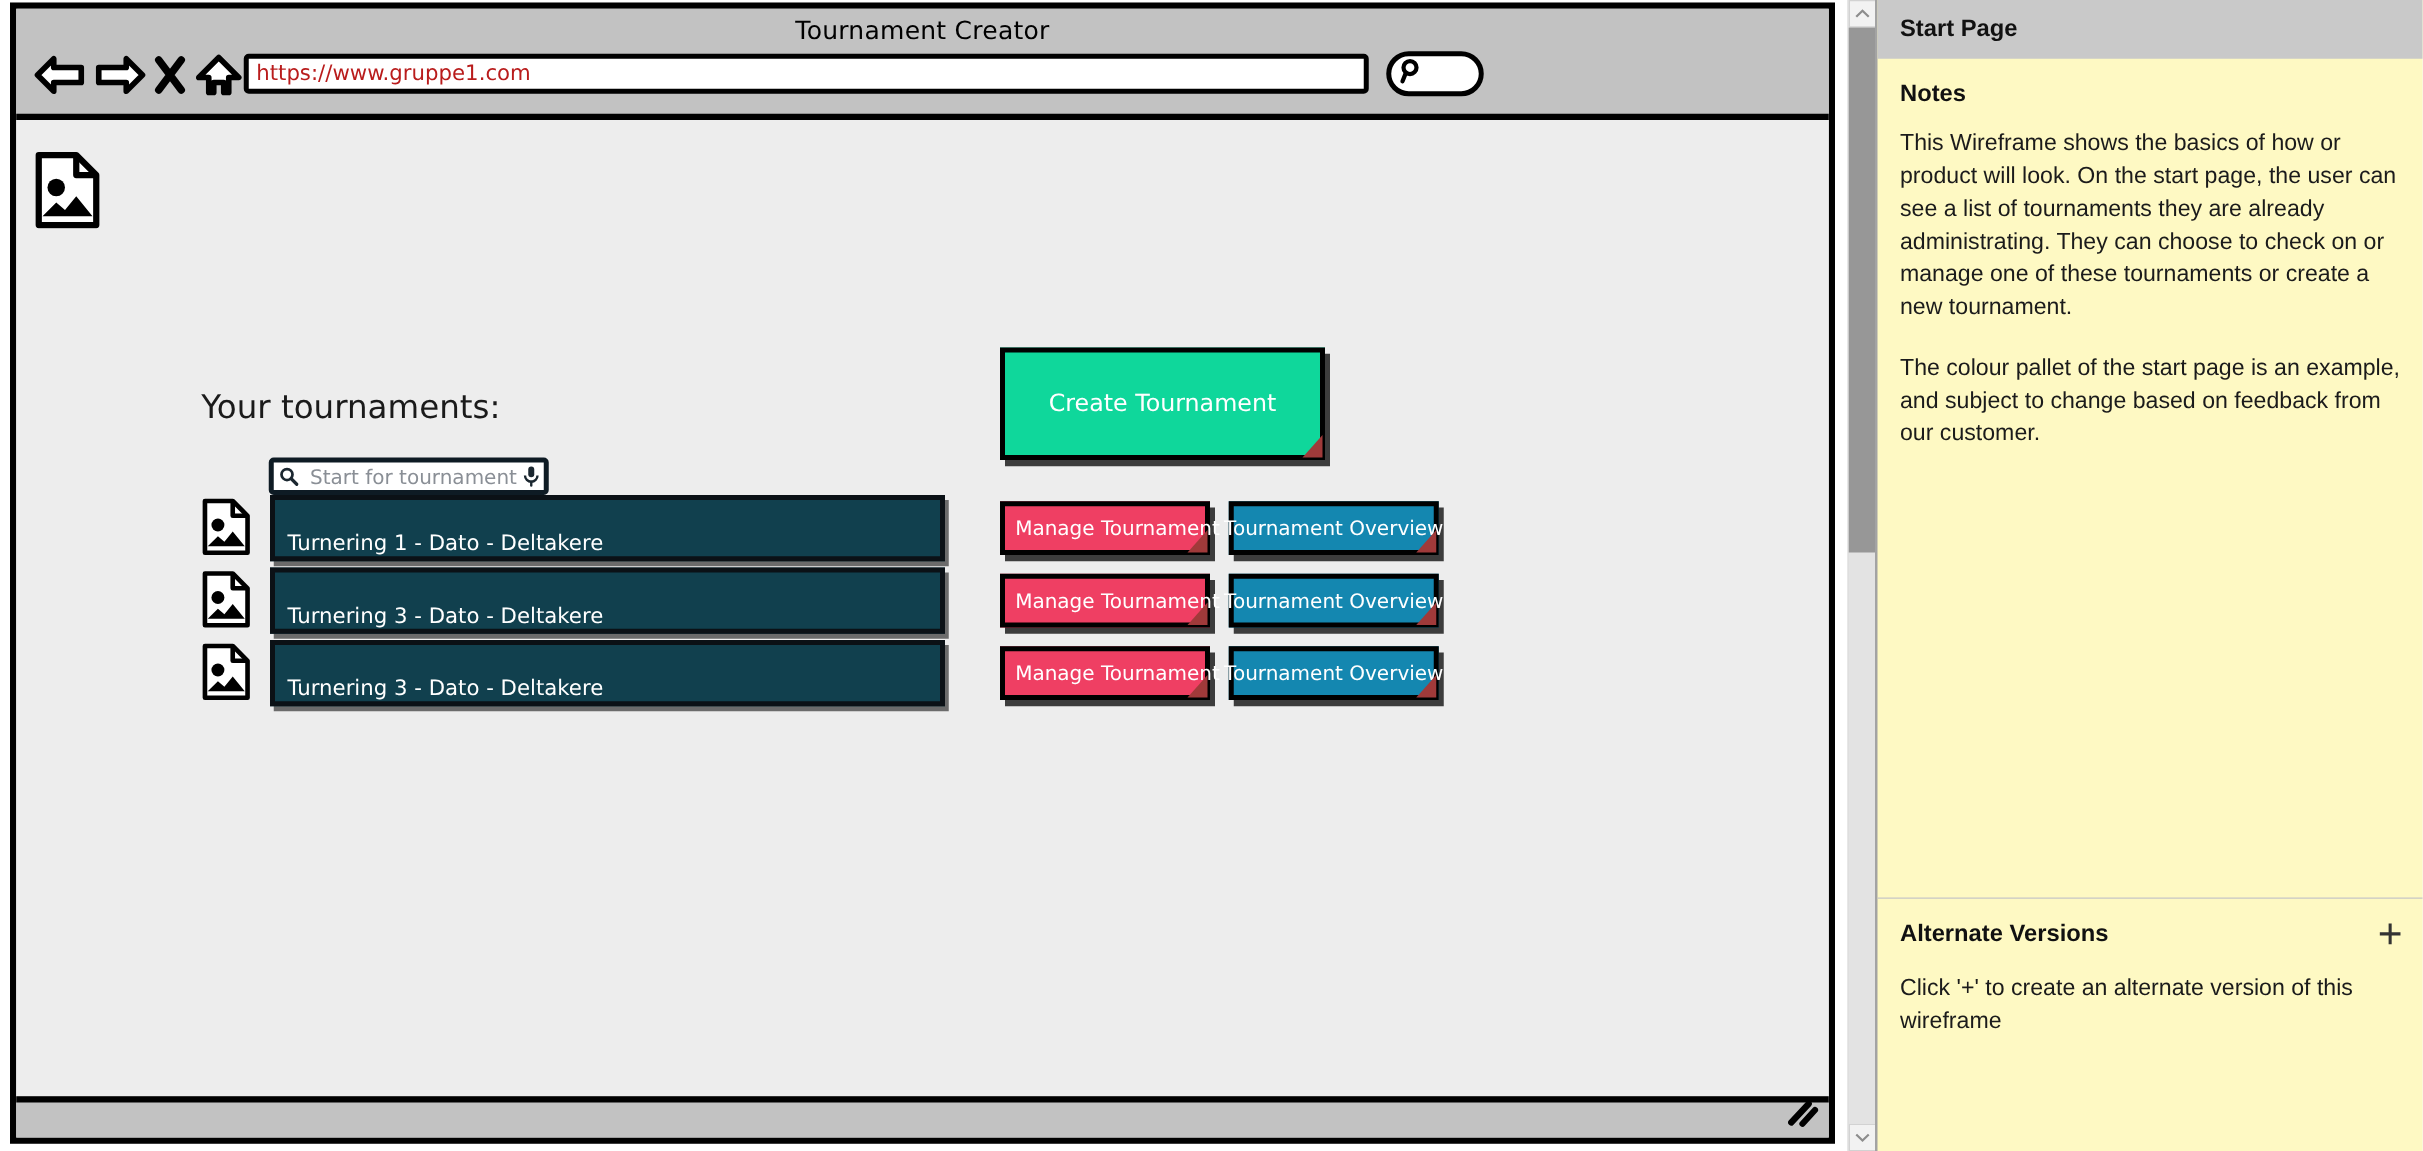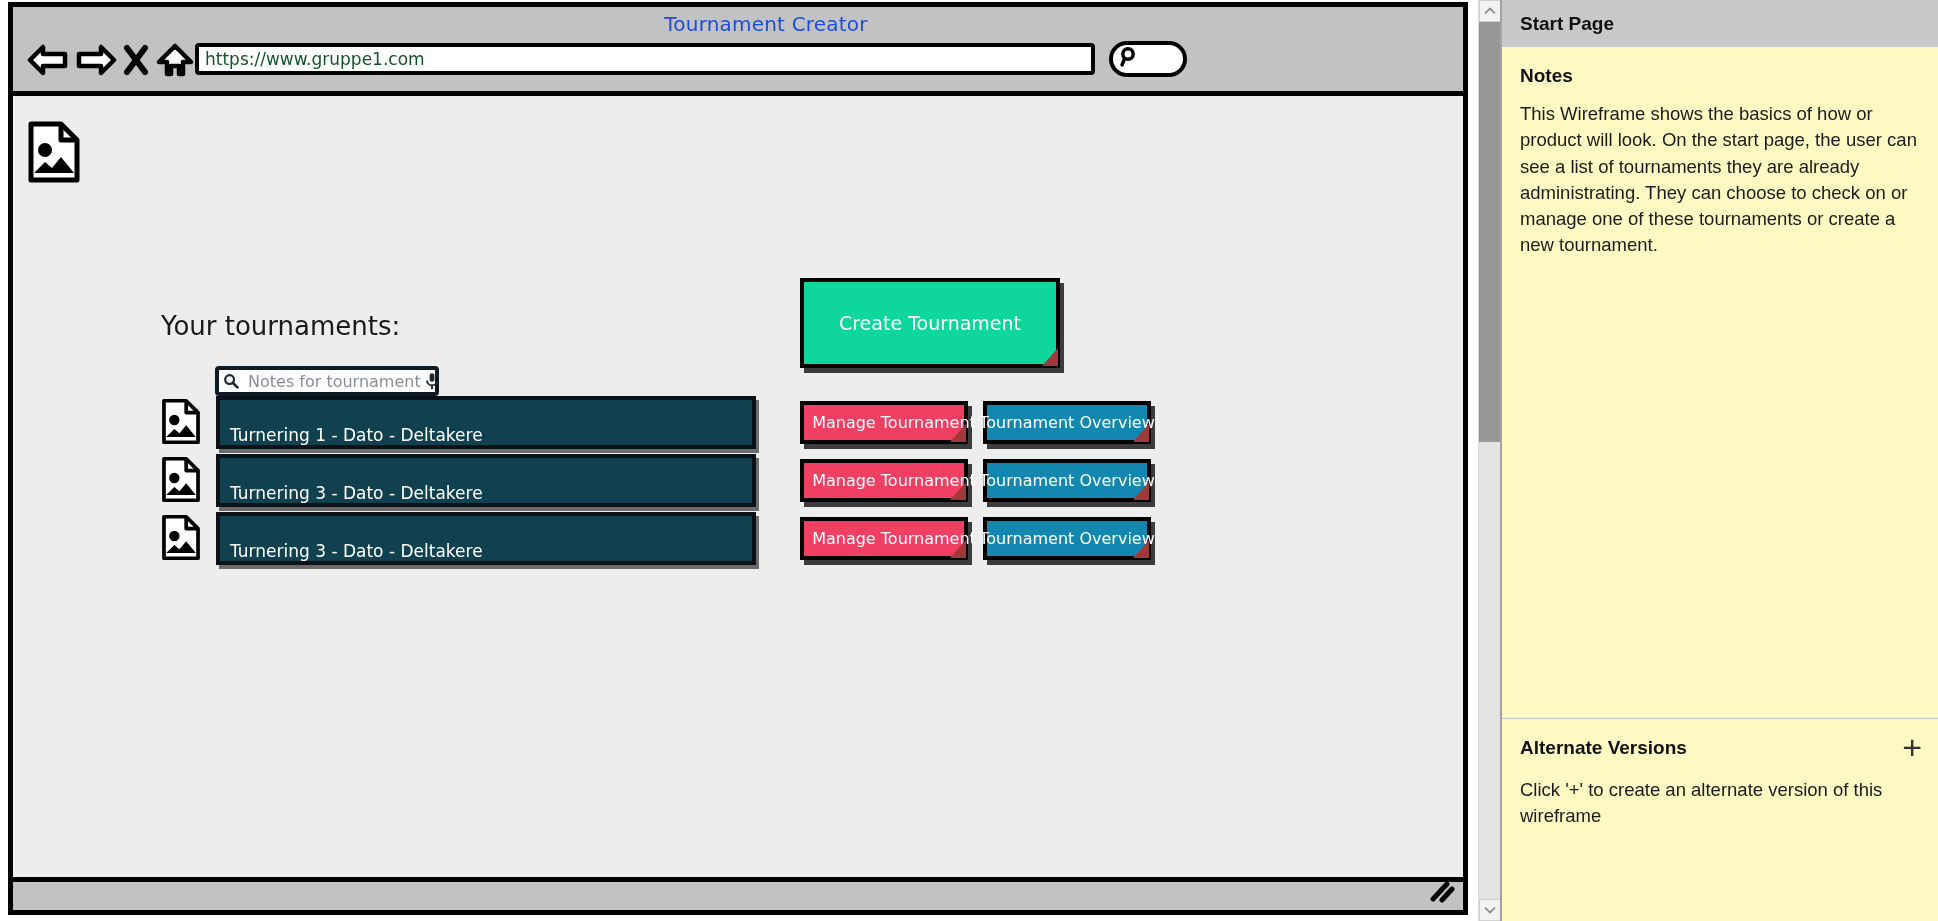--- a/index.html
+++ b/index.html
@@ -25,43 +25,42 @@
   
   #browser-chrome{
     position:absolute;left:0;top:0;width:100%;height:89px;
     background:#c2c2c2;
     border-bottom:5px solid #000;
     box-sizing:border-box;
   }
   #window-title{
     position:absolute;left:0;top:5px;width:100%;
     text-align:center;
-    font-size:20px;color:#1d4ed8;
+    font-size:20px;color:#000000;
     letter-spacing:.2px;
     font-family:"DejaVu Sans",sans-serif;
-    margin-left:28px;
   }
   #nav-row{
     position:absolute;left:0;top:30px;width:100%;height:52px;
   }
   .nav-icon{
     position:absolute;top:5px;
   }
   #back-icon{left:14px;}
   #forward-icon{left:62px;}
   #stop-icon{left:110px;}
   #home-icon{left:142px;}
   #url-bar{
     position:absolute;left:182px;top:6px;width:900px;height:32px;
     background:#fff;border:4px solid #000;border-radius:4px;
     box-sizing:border-box;
     display:flex;align-items:center;
   }
   #url-text{
-    padding-left:6px;font-size:17px;color:#14532d;
+    padding-left:6px;font-size:17px;color:#b91c1c;
     font-family:"DejaVu Sans",sans-serif;
     white-space:nowrap;
   }
   #chrome-search{
     position:absolute;left:1096px;top:4px;width:78px;height:36px;
     background:#fff;border:4px solid #000;border-radius:19px;
     box-sizing:border-box;
     display:flex;align-items:center;
   }
   #chrome-search-icon{margin-left:6px;}
@@ -253,21 +252,21 @@
 
       <div id="tournaments-heading">Your tournaments:</div>
 
       <div id="search-box">
         <span class="srch-ic">
           <svg width="16" height="16" viewBox="0 0 16 16">
             <circle cx="6.6" cy="6.6" r="4.4" fill="none" stroke="#1b2730" stroke-width="2.2"></circle>
             <path d="M10 10 L14.4 14.4" stroke="#1b2730" stroke-width="2.6" stroke-linecap="round"></path>
           </svg>
         </span>
-        <span id="search-placeholder">Notes for tournament</span>
+        <span id="search-placeholder">Start for tournament</span>
         <span class="srch-ic">
           <svg width="14" height="18" viewBox="0 0 14 18">
             <rect x="4.6" y="1.2" width="4.8" height="8.6" rx="2.4" fill="#1b2730"></rect>
             <path d="M2 8.4 a5 5 0 0 0 10 0" fill="none" stroke="#1b2730" stroke-width="1.9"></path>
             <path d="M7 13.4 V16.4" stroke="#1b2730" stroke-width="1.9" stroke-linecap="round"></path>
           </svg>
         </span>
       </div>
 
       <div class="wbtn" id="create-btn">
@@ -372,20 +371,21 @@
 
 <div id="notes-panel">
 
   <div id="panel-header">
     <span id="panel-title">Start Page</span>
   </div>
 
   <div id="notes-section">
     <div id="notes-heading">Notes</div>
     <p class="note-para">This Wireframe shows the basics of how or product will look. On the start page, the user can see a list of tournaments they are already administrating. They can choose to check on or manage one of these tournaments or create a new tournament.</p>
+    <p class="note-para">The colour pallet of the start page is an example, and subject to change based on feedback from our customer.</p>
   </div>
 
   <div id="panel-divider"></div>
 
   <div id="alt-section">
     <div id="alt-header-row">
       <span id="alt-heading">Alternate Versions</span>
       <span id="alt-plus">+</span>
     </div>
     <div id="alt-desc">Click '+' to create an alternate version of this wireframe</div>

